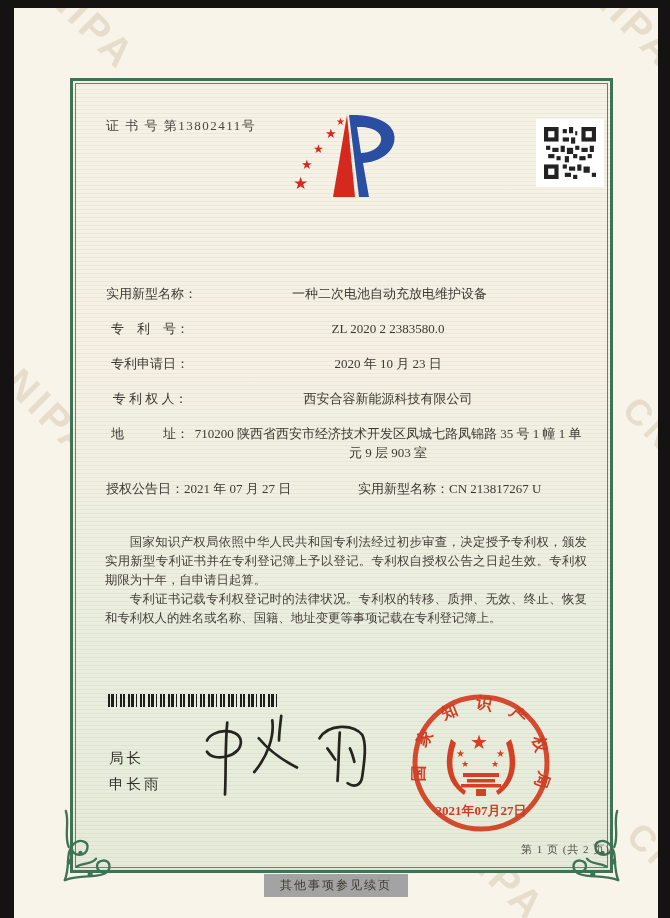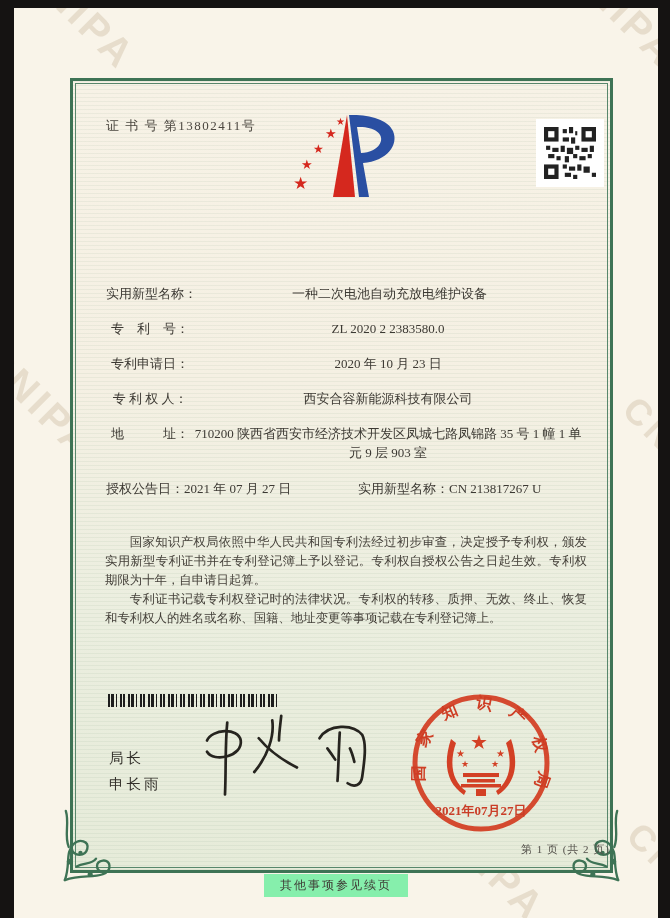--- a/index.html
+++ b/index.html
@@ -63,21 +63,21 @@
   .signature{position:absolute;left:118px;top:628px;}
   .seal{position:absolute;left:333px;top:610px;opacity:0.93;}
   .page-indicator{
     position:absolute;left:0;top:761px;width:100%;text-align:right;
     font-size:11px;color:#53504a;letter-spacing:1px;
   }
   .footer-note{
     position:absolute;left:0;top:866px;width:100%;text-align:center;
   }
   .footer-note span{
-    display:inline-block;background:#86efac;padding:3px 16px;
+    display:inline-block;background:#a3a3a3;padding:3px 16px;
     font-size:12px;color:#3e3b35;letter-spacing:2px;
   }
   .corner{position:absolute;width:78px;height:78px;pointer-events:none;}
   .corner.bl{left:-14px;bottom:-14px;}
   .corner.br{right:-14px;bottom:-14px;transform:scaleX(-1);}
 </style>
 </head>
 <body>
 
 <div class="page">

